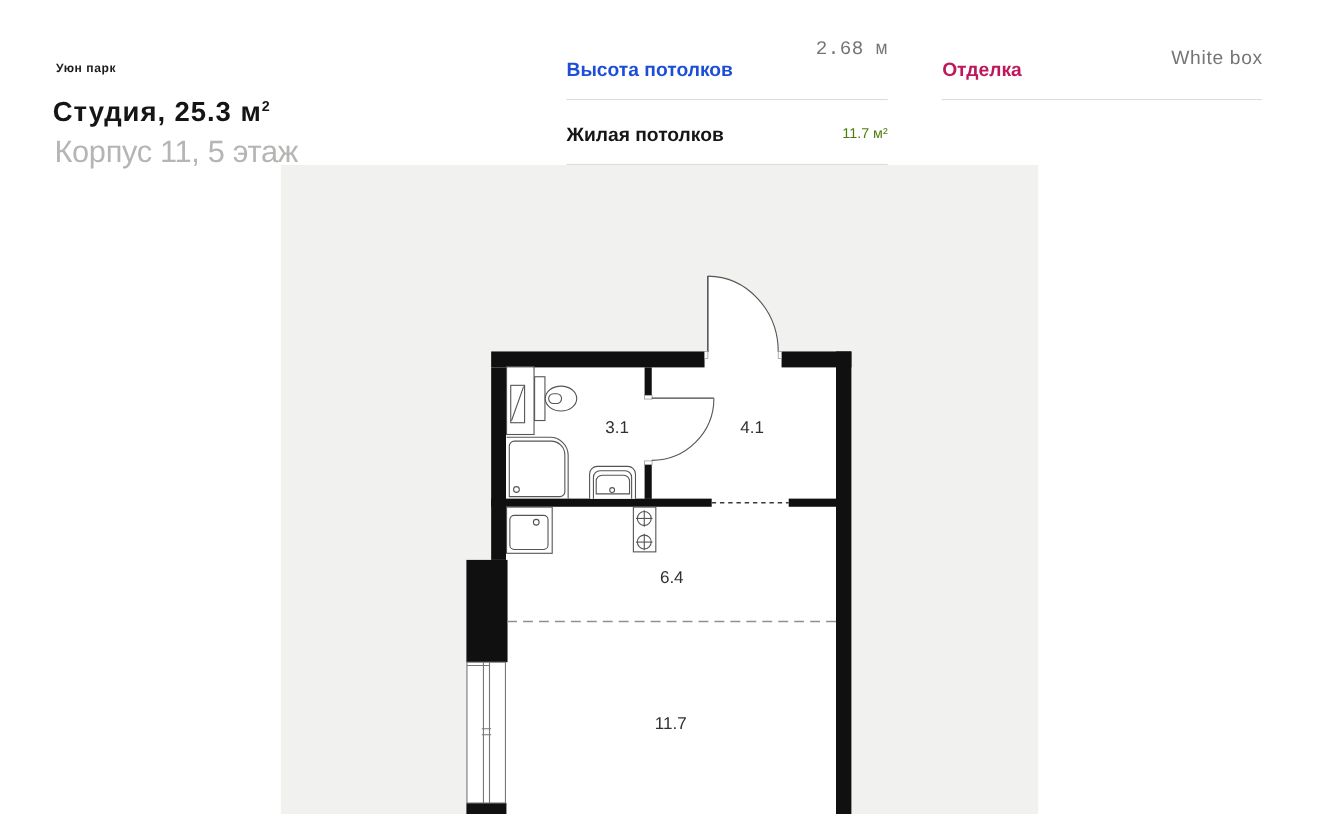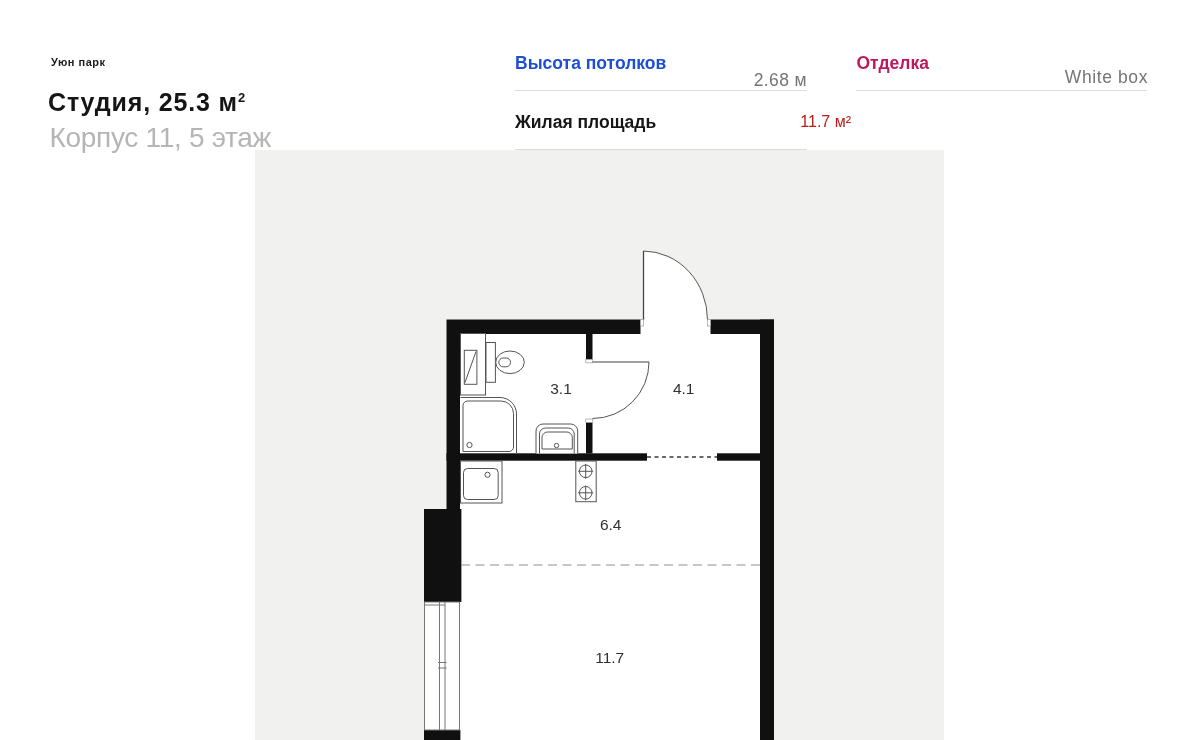--- a/index.html
+++ b/index.html
@@ -11,33 +11,33 @@
 <body>
 
 <div class="abs" style="left:51px;top:56.5px;font-size:11px;font-weight:700;color:#1b1b1b;line-height:1;letter-spacing:0.5px;">Уюн парк</div>
 
 <div class="abs" style="left:48px;top:89.5px;font-size:25px;font-weight:700;color:#151515;line-height:1;letter-spacing:0.85px;">Студия, 25.3 м<span style="font-size:13px;vertical-align:9px;">2</span></div>
 
 <div class="abs" style="left:49.5px;top:123.5px;font-size:28px;font-weight:500;color:#b5b5b4;line-height:1;letter-spacing:-0.3px;">Корпус 11, 5 этаж</div>
 
 <div class="abs" style="left:515px;top:55px;font-size:17.5px;font-weight:700;color:#1d4ed8;line-height:1;">Высота потолков</div>
 
-<div class="abs" style="left:650px;top:72px;width:157px;text-align:right;font-size:17.5px;color:#757575;line-height:1;letter-spacing:0.4px;">2.68 м</div>
+<div class="abs" style="left:650px;top:37px;width:157px;text-align:right;font-size:17.5px;color:#757575;line-height:1;letter-spacing:0.4px;font-family:Liberation Mono, monospace;">2.68 м</div>
 
 <div class="abs" style="left:514.5px;top:89.5px;width:292.5px;height:1px;background:#dcdcdc;"></div>
 
-<div class="abs" style="left:515px;top:113.7px;font-size:17.5px;font-weight:700;color:#161616;line-height:1;">Жилая площадь</div>
+<div class="abs" style="left:515px;top:113.7px;font-size:17.5px;font-weight:700;color:#161616;line-height:1;">Жилая потолков</div>
 
-<div class="abs" style="left:650px;top:113.7px;width:157px;text-align:right;font-size:16px;color:#b91c1c;line-height:1;margin-left:44px;">11.7 м²</div>
+<div class="abs" style="left:650px;top:113.7px;width:157px;text-align:right;font-size:13px;color:#4d7c0f;line-height:1;">11.7 м²</div>
 
 <div class="abs" style="left:514.5px;top:149px;width:292.5px;height:1px;background:#dcdcdc;"></div>
 
 <div class="abs" style="left:856.5px;top:55px;font-size:17.5px;font-weight:700;color:#be185d;line-height:1;">Отделка</div>
 
-<div class="abs" style="left:990px;top:69px;width:158px;text-align:right;font-size:17.5px;color:#757575;line-height:1;letter-spacing:0.6px;">White box</div>
+<div class="abs" style="left:990px;top:44px;width:158px;text-align:right;font-size:17.5px;color:#757575;line-height:1;letter-spacing:0.6px;">White box</div>
 
 <div class="abs" style="left:856px;top:90px;width:291px;height:1px;background:#dcdcdc;"></div>
 
 <svg class="abs" style="left:255px;top:150px;" width="689" height="590" viewBox="255 150 689 590">
 
   <rect x="255" y="150" width="689" height="590" fill="#f1f1f0"></rect>
 
   <rect x="446.5" y="319.5" width="327.5" height="420.5" fill="#ffffff"></rect>
 
   <g>

